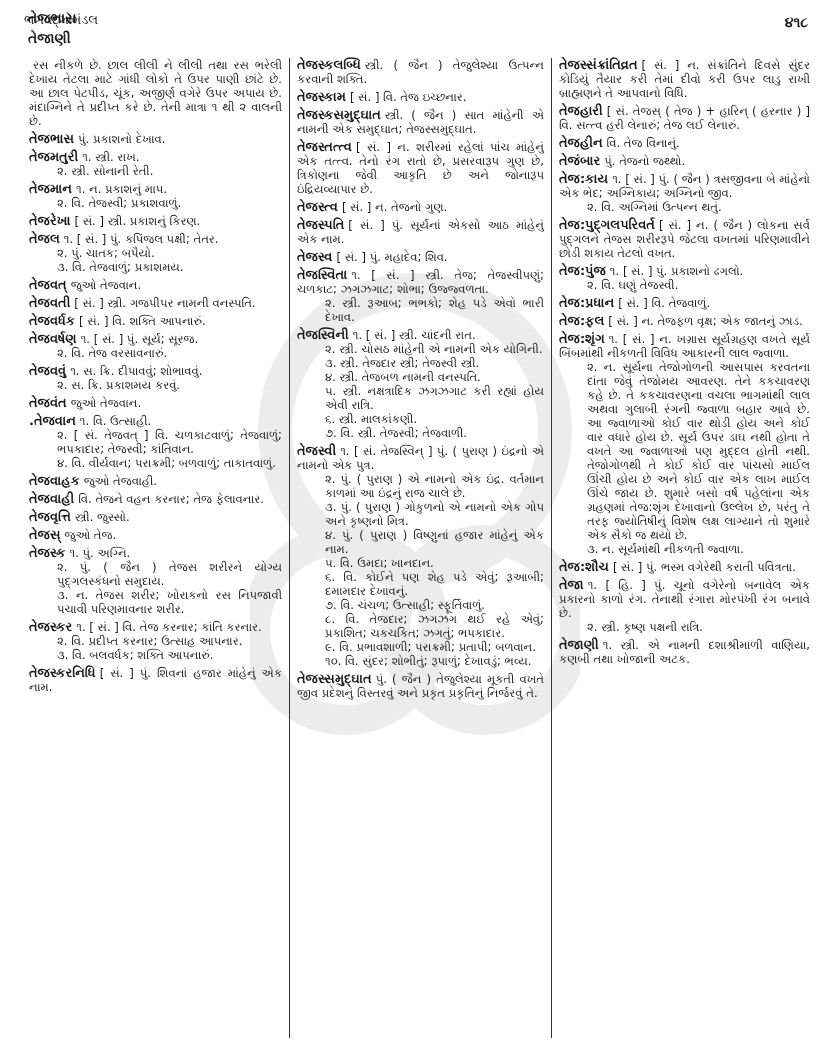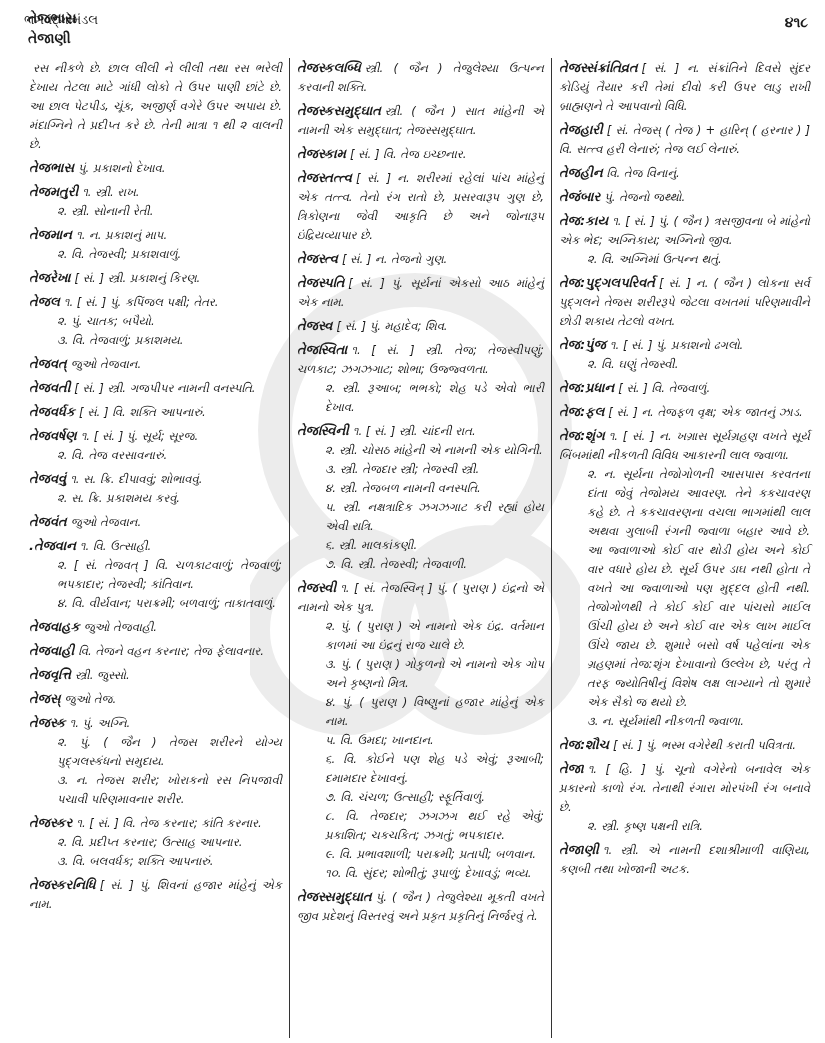--- a/index.html
+++ b/index.html
@@ -19,21 +19,21 @@
   }
   .guide-words { position: absolute; left: 4px; top: 0; font-weight: bold; font-size: 14px; line-height: 20px; }
   .guide-words div { display: block; }
   .running-title { position: absolute; left: 0; right: 0; top: 4px; font-size: 13px; }
   .page-number { position: absolute; right: 6px; top: 6px; font-size: 14px; font-weight: bold; }
   .columns {
     position: absolute; left: 22px; top: 58px; width: 795px; height: 980px;
     display: flex;
   }
   .col {
-    font-size: 11.6px; line-height: 19px; padding: 0 7px; box-sizing: border-box; font-style: italic;
+    font-size: 11.6px; line-height: 14px; padding: 0 7px; box-sizing: border-box;
   }
   .col-1 { width: 268px; border-right: 1.5px solid #333; }
   .col-2 { width: 262px; border-right: 1.5px solid #333; }
   .col-3 { width: 265px; }
   .entry { margin-bottom: 4px; text-align: justify; }
   .hw { font-weight: bold; font-size: 13px; margin-right: 4px; }
   .sense { display: block; padding-left: 8px; margin-left: 20px; }
   .body { }
 </style>
 </head>
@@ -72,22 +72,22 @@
       <div class="entry"><span class="hw">તેજવાહક</span><span class="body">જુઓ તેજવાહી.</span></div>
       <div class="entry"><span class="hw">તેજવાહી</span><span class="body">વિ. તેજને વહન કરનાર; તેજ ફેલાવનાર.</span></div>
       <div class="entry"><span class="hw">તેજવૃત્તિ</span><span class="body">સ્ત્રી. જુસ્સો.</span></div>
       <div class="entry"><span class="hw">તેજસ્</span><span class="body">જુઓ તેજ.</span></div>
       <div class="entry"><span class="hw">તેજસ્ક</span><span class="body">૧. પું. અગ્નિ.</span><span class="sense">૨. પું. ( જૈન ) તેજસ શરીરને યોગ્ય પુદ્ગલસ્કંધનો સમુદાય.</span><span class="sense">૩. ન. તેજસ શરીર; ખોરાકનો રસ નિપજાવી પચાવી પરિણમાવનાર શરીર.</span></div>
       <div class="entry"><span class="hw">તેજસ્કર</span><span class="body">૧. [ સં. ] વિ. તેજ કરનાર; કાંતિ કરનાર.</span><span class="sense">૨. વિ. પ્રદીપ્ત કરનાર; ઉત્સાહ આપનાર.</span><span class="sense">૩. વિ. બલવર્ધક; શક્તિ આપનારું.</span></div>
       <div class="entry"><span class="hw">તેજસ્કરનિધિ</span><span class="body">[ સં. ] પું. શિવનાં હજાર માંહેનું એક નામ.</span></div>
     </div>
   <div class="col col-2" id="col-1">
       <div class="entry"><span class="hw">તેજસ્કલબ્ધિ</span><span class="body">સ્ત્રી. ( જૈન ) તેજુલેશ્યા ઉત્પન્ન કરવાની શક્તિ.</span></div>
+      <div class="entry"><span class="hw">તેજસ્કામ</span><span class="body">[ સં. ] વિ. તેજ ઇચ્છનાર.</span></div>
       <div class="entry"><span class="hw">તેજસ્કસમુદ્ઘાત</span><span class="body">સ્ત્રી. ( જૈન ) સાત માંહેની એ નામની એક સમુદ્ઘાત; તેજસ્સમુદ્ઘાત.</span></div>
-      <div class="entry"><span class="hw">તેજસ્કામ</span><span class="body">[ સં. ] વિ. તેજ ઇચ્છનાર.</span></div>
       <div class="entry"><span class="hw">તેજસ્તત્ત્વ</span><span class="body">[ સં. ] ન. શરીરમાં રહેલાં પાંચ માંહેનું એક તત્ત્વ. તેનો રંગ રાતો છે, પ્રસરવારૂપ ગુણ છે, ત્રિકોણના જેવી આકૃતિ છે અને જોનારૂપ ઇંદ્રિયવ્યાપાર છે.</span></div>
       <div class="entry"><span class="hw">તેજસ્ત્વ</span><span class="body">[ સં. ] ન. તેજનો ગુણ.</span></div>
       <div class="entry"><span class="hw">તેજસ્પતિ</span><span class="body">[ સં. ] પું. સૂર્યનાં એકસો આઠ માંહેનું એક નામ.</span></div>
       <div class="entry"><span class="hw">તેજસ્વ</span><span class="body">[ સં. ] પું. મહાદેવ; શિવ.</span></div>
       <div class="entry"><span class="hw">તેજસ્વિતા</span><span class="body">૧. [ સં. ] સ્ત્રી. તેજ; તેજસ્વીપણું; ચળકાટ; ઝગઝગાટ; શોભા; ઉજ્જ્વળતા.</span><span class="sense">૨. સ્ત્રી. રૂઆબ; ભભકો; શેહ પડે એવો ભારી દેખાવ.</span></div>
       <div class="entry"><span class="hw">તેજસ્વિની</span><span class="body">૧. [ સં. ] સ્ત્રી. ચાંદની રાત.</span><span class="sense">૨. સ્ત્રી. ચોસઠ માંહેની એ નામની એક યોગિની.</span><span class="sense">૩. સ્ત્રી. તેજદાર સ્ત્રી; તેજસ્વી સ્ત્રી.</span><span class="sense">૪. સ્ત્રી. તેજબળ નામની વનસ્પતિ.</span><span class="sense">૫. સ્ત્રી. નક્ષત્રાદિક ઝગઝગાટ કરી રહ્યાં હોય એવી રાત્રિ.</span><span class="sense">૬. સ્ત્રી. માલકાંકણી.</span><span class="sense">૭. વિ. સ્ત્રી. તેજસ્વી; તેજવાળી.</span></div>
       <div class="entry"><span class="hw">તેજસ્વી</span><span class="body">૧. [ સં. તેજસ્વિન્ ] પું. ( પુરાણ ) ઇંદ્રનો એ નામનો એક પુત્ર.</span><span class="sense">૨. પું. ( પુરાણ ) એ નામનો એક ઇંદ્ર. વર્તમાન કાળમાં આ ઇંદ્રનું રાજ ચાલે છે.</span><span class="sense">૩. પું. ( પુરાણ ) ગોકુળનો એ નામનો એક ગોપ અને કૃષ્ણનો મિત્ર.</span><span class="sense">૪. પું. ( પુરાણ ) વિષ્ણુનાં હજાર માંહેનું એક નામ.</span><span class="sense">૫. વિ. ઉમદા; ખાનદાન.</span><span class="sense">૬. વિ. કોઈને પણ શેહ પડે એવું; રૂઆબી; દમામદાર દેખાવનું.</span><span class="sense">૭. વિ. ચંચળ; ઉત્સાહી; સ્ફૂર્તિવાળું.</span><span class="sense">૮. વિ. તેજદાર; ઝગઝગ થઈ રહે એવું; પ્રકાશિત; ચકચકિત; ઝગતું; ભપકાદાર.</span><span class="sense">૯. વિ. પ્રભાવશાળી; પરાક્રમી; પ્રતાપી; બળવાન.</span><span class="sense">૧૦. વિ. સુંદર; શોભીતું; રૂપાળું; દેખાવડું; ભવ્ય.</span></div>
       <div class="entry"><span class="hw">તેજસ્સમુદ્ઘાત</span><span class="body">પું. ( જૈન ) તેજુલેશ્યા મૂકતી વખતે જીવ પ્રદેશનું વિસ્તરવું અને પ્રકૃત પ્રકૃતિનું નિર્જરવું તે.</span></div>
     </div>
   <div class="col col-3" id="col-2">

